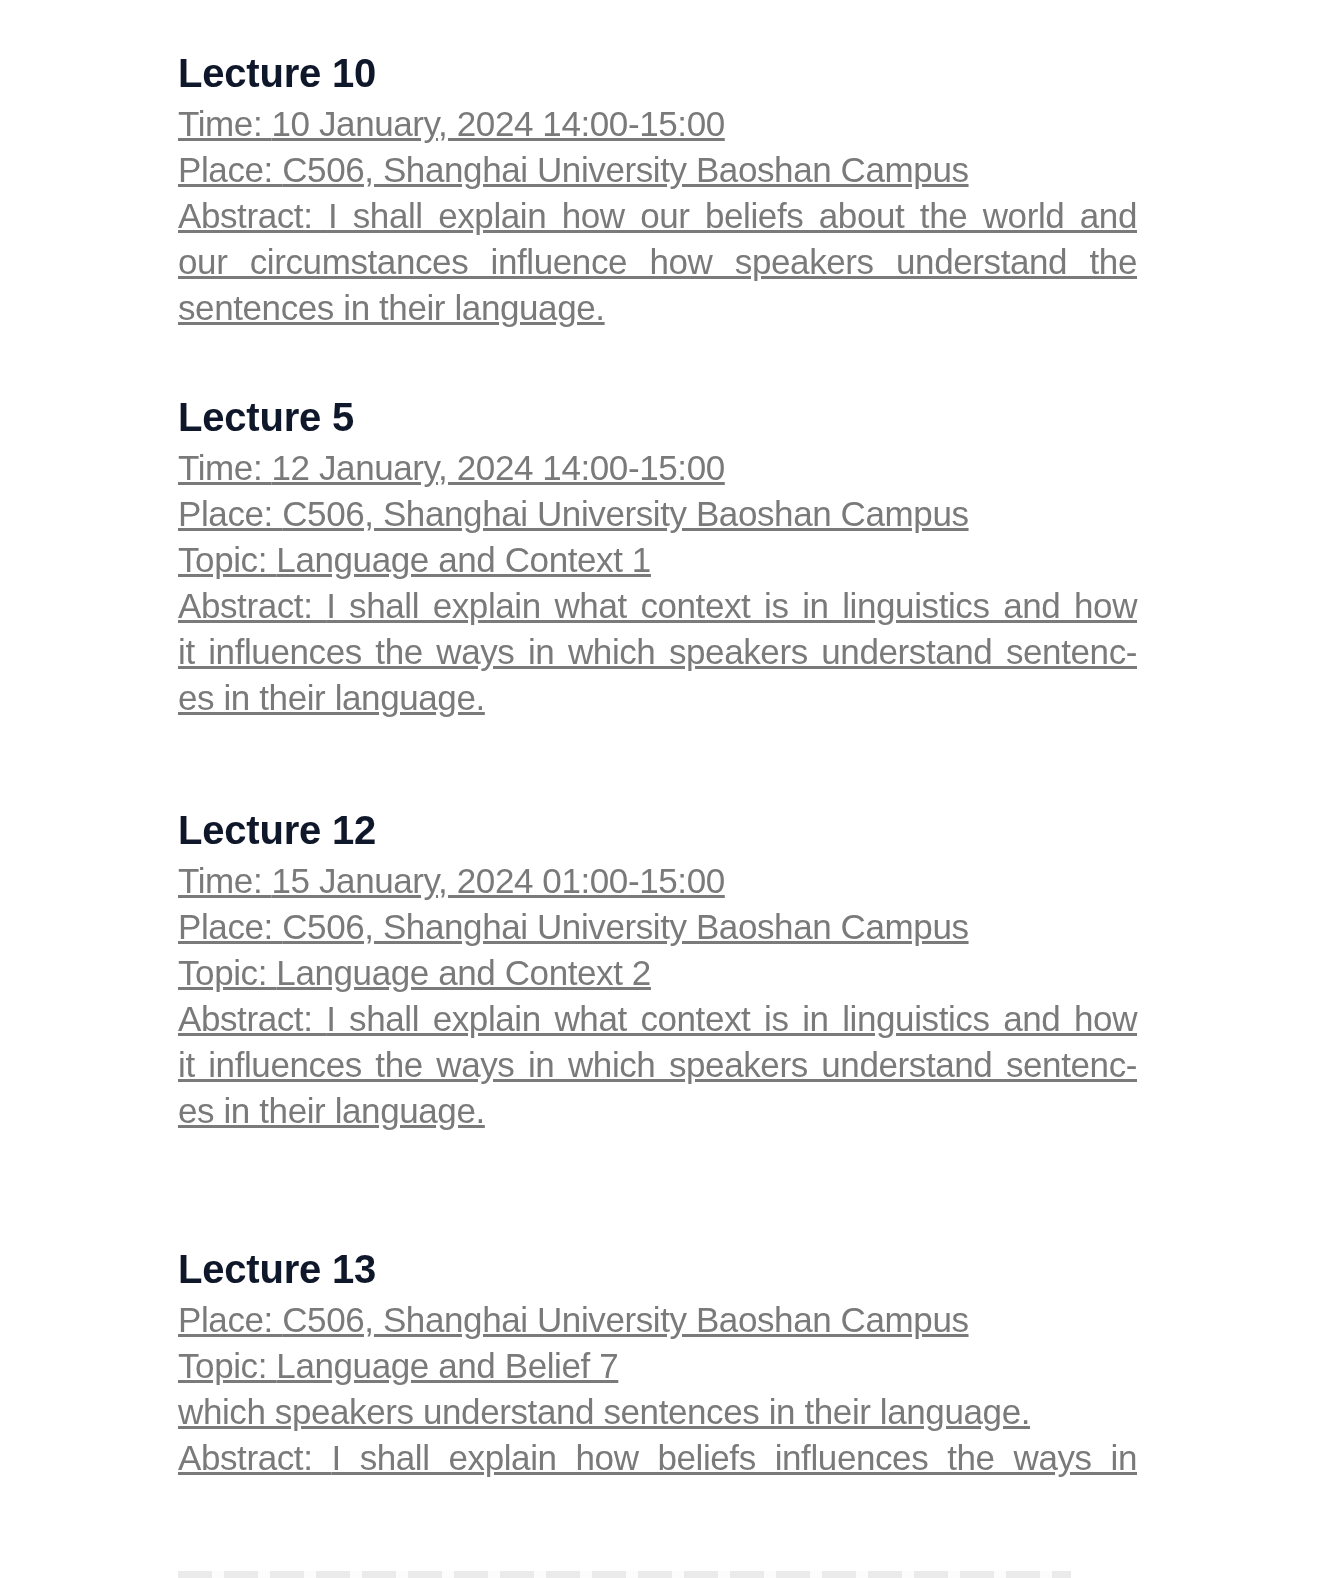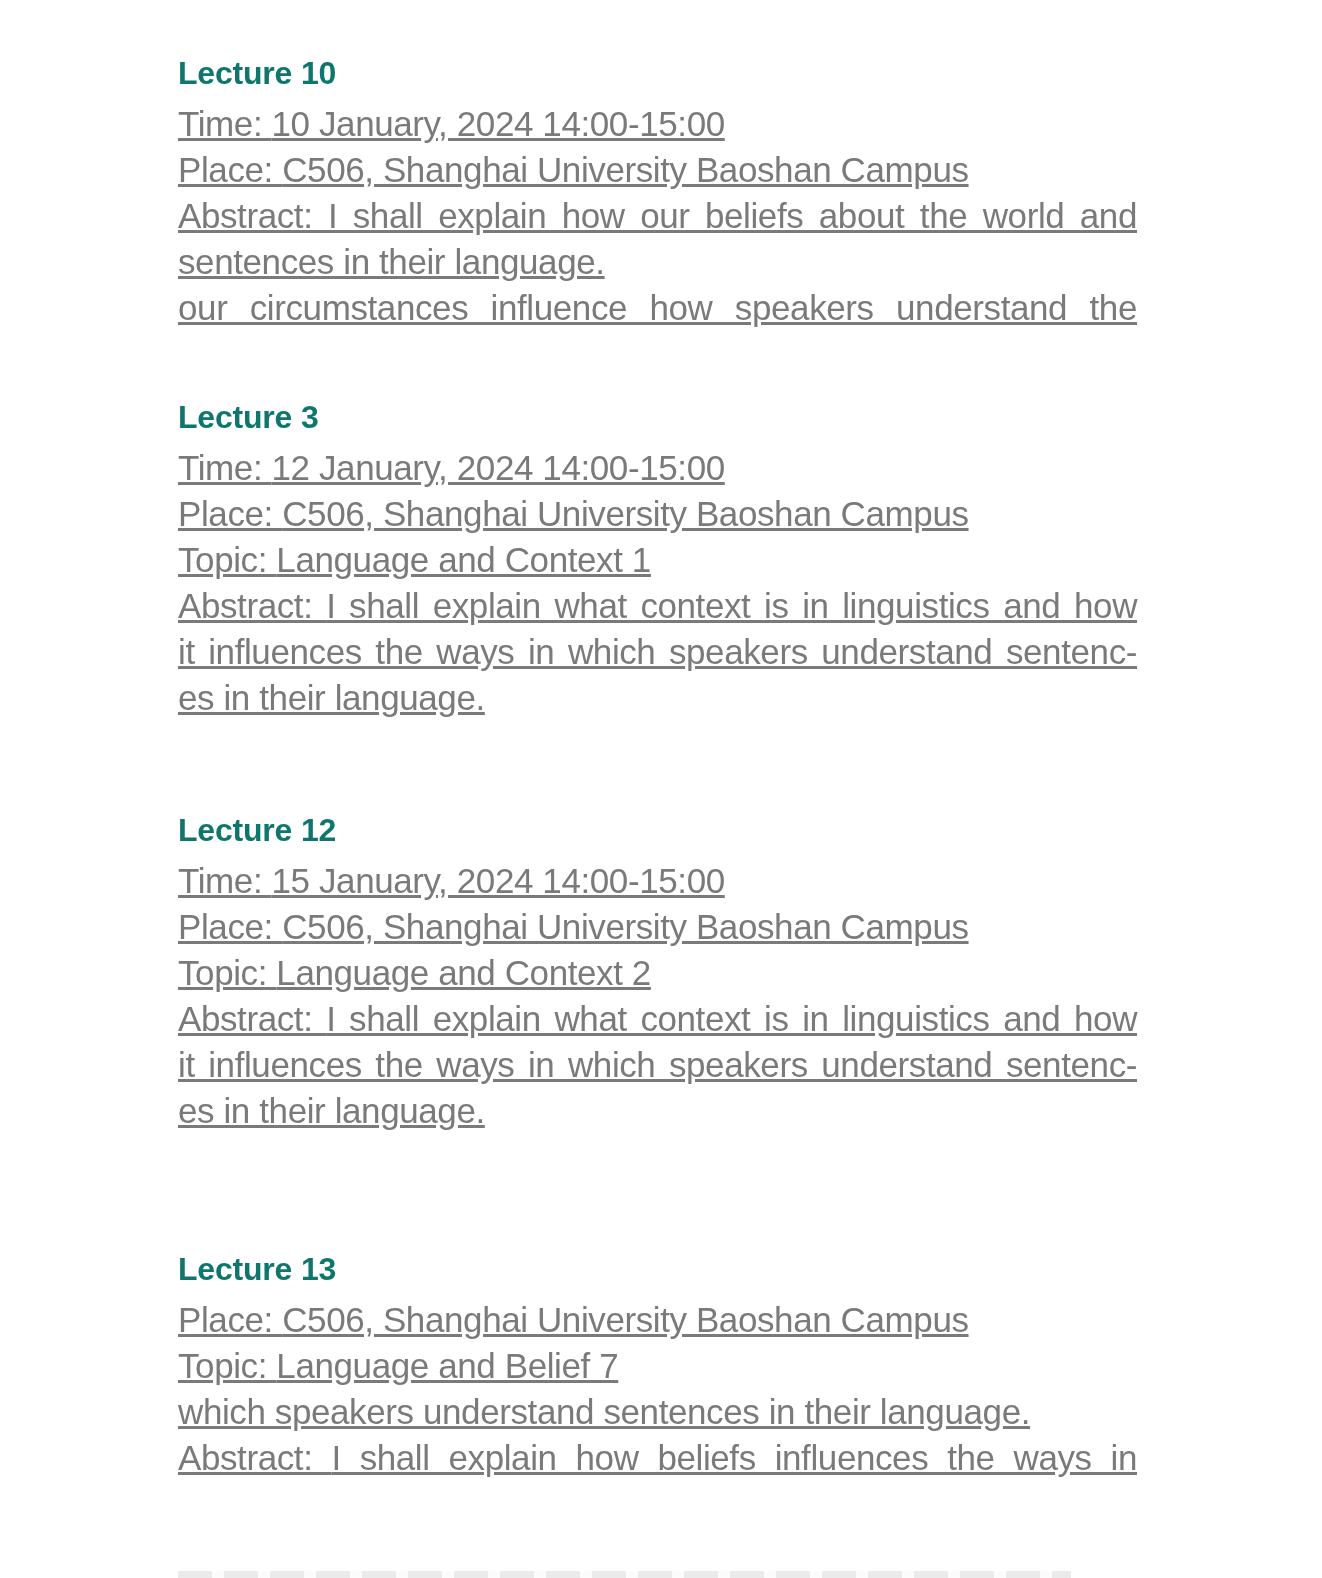--- a/index.html
+++ b/index.html
@@ -12,24 +12,24 @@
     position: relative;
     font-family: "Liberation Sans", "DejaVu Sans", sans-serif;
     overflow: hidden;
   }
   .content { width: 959px; }
   .lecture-section { margin: 0; }
   .sec-2 { margin-top: 63px; }
   .sec-3 { margin-top: 86px; }
   .sec-4 { margin-top: 112px; }
   .lecture-title {
-    font-size: 32px;
+    font-size: 40px;
     font-weight: bold;
     line-height: 46px;
-    color: #0f766e;
+    color: #0f172a;
     letter-spacing: -0.2px;
     margin: 0 0 5px 0;
   }
   .line {
     font-size: 35px;
     line-height: 46px;
     color: #7a7a7a;
     letter-spacing: -0.4px;
     margin: 0;
     text-decoration: underline;
@@ -56,37 +56,37 @@
 </head>
 <body>
 
 <div class="content">
 
   <div class="lecture-section sec-1">
     <h2 class="lecture-title">Lecture 10</h2>
     <p class="line"><span>Time: </span><span>10 January, 2024 14:00-15:00</span></p>
     <p class="line"><span>Place: </span><span>C506, Shanghai University Baoshan Campus</span></p>
     <p class="line abs-line"><span>Abstract: </span><span>I shall explain how our beliefs about the world and</span></p>
+    <p class="line abs-line"><span>our circumstances influence how speakers understand the</span></p>
     <p class="line abs-line last"><span>sentences in their language.</span></p>
-    <p class="line abs-line"><span>our circumstances influence how speakers understand the</span></p>
   </div>
 
   <div class="lecture-section sec-2">
-    <h2 class="lecture-title">Lecture 3</h2>
+    <h2 class="lecture-title">Lecture 5</h2>
     <p class="line"><span>Time: </span><span>12 January, 2024 14:00-15:00</span></p>
     <p class="line"><span>Place: </span><span>C506, Shanghai University Baoshan Campus</span></p>
     <p class="line"><span>Topic: </span><span>Language and Context 1</span></p>
     <p class="line abs-line"><span>Abstract: </span><span>I shall explain what context is in linguistics and how</span></p>
     <p class="line abs-line"><span>it influences the ways in which speakers understand sentenc-</span></p>
     <p class="line abs-line last"><span>es in their language.</span></p>
   </div>
 
   <div class="lecture-section sec-3">
     <h2 class="lecture-title">Lecture 12</h2>
-    <p class="line"><span>Time: </span><span>15 January, 2024 14:00-15:00</span></p>
+    <p class="line"><span>Time: </span><span>15 January, 2024 01:00-15:00</span></p>
     <p class="line"><span>Place: </span><span>C506, Shanghai University Baoshan Campus</span></p>
     <p class="line"><span>Topic: </span><span>Language and Context 2</span></p>
     <p class="line abs-line"><span>Abstract: </span><span>I shall explain what context is in linguistics and how</span></p>
     <p class="line abs-line"><span>it influences the ways in which speakers understand sentenc-</span></p>
     <p class="line abs-line last"><span>es in their language.</span></p>
   </div>
 
   <div class="lecture-section sec-4">
     <h2 class="lecture-title">Lecture 13</h2>
     <p class="line"><span>Place: </span><span>C506, Shanghai University Baoshan Campus</span></p>

